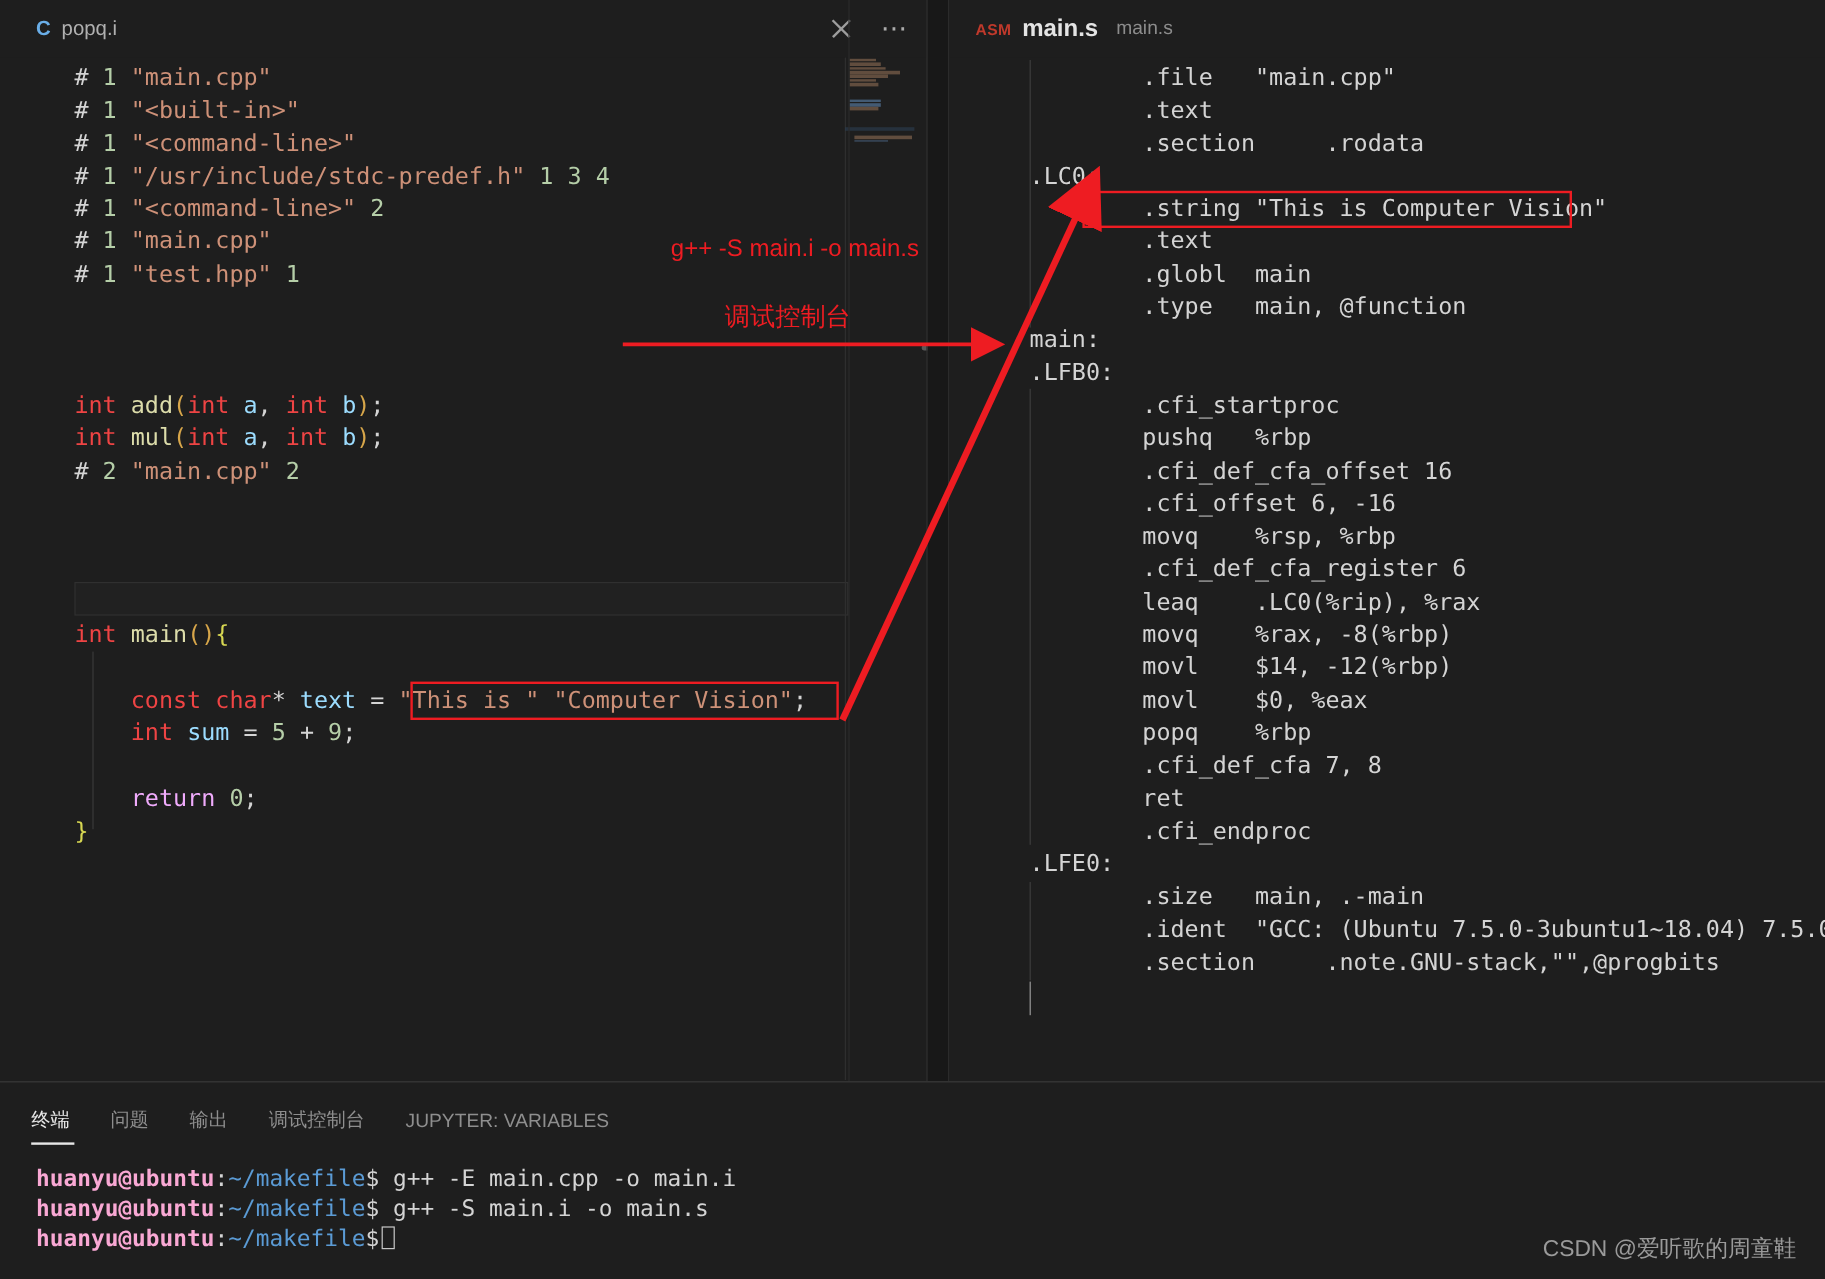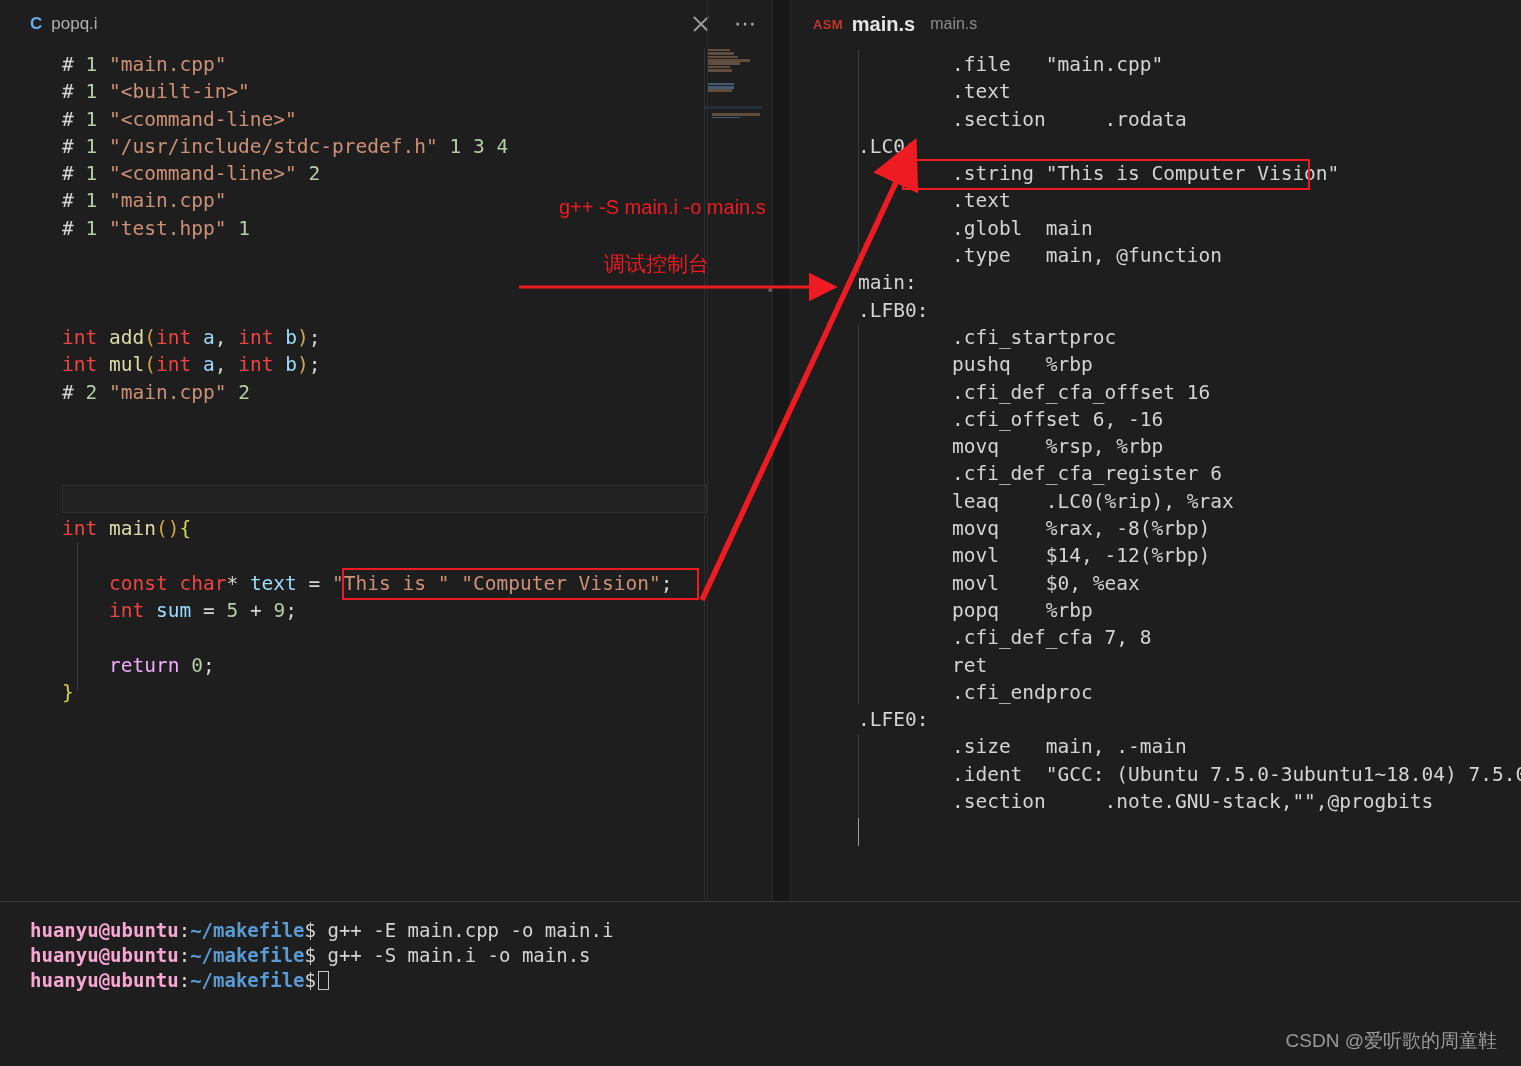--- a/index.html
+++ b/index.html
@@ -171,21 +171,21 @@
     content: ""; position: absolute; left: 0; bottom: 0;
     width: 36px; height: 2px; background: #e7e7e7;
   }
   .term {
     padding: 16px 0 0 30px;
     font-family: "DejaVu Sans Mono", "Liberation Mono", monospace;
     font-size: 19px; line-height: 25px; white-space: pre;
   }
   .t-user { color: #f9a8d4; font-weight: bold; }
   .t-colon { color: #d4d4d4; }
-  .t-path { color: #5b9bd5; font-weight: bold; }
+  .t-path { color: #5b9bd5; font-weight: normal; }
   .t-dollar { color: #d4d4d4; }
   .t-cmd { color: #d4d4d4; }
   .cursor-box {
     display: inline-block; width: 11px; height: 19px;
     border: 1.3px solid #c8c8c8; vertical-align: -3px; margin-left: 2px;
   }
 
   .watermark {
     position: absolute; right: 24px; bottom: 12px;
     color: #9a9a9a; font-size: 19px;
@@ -279,17 +279,24 @@
         <path d="M0,0 L9,4.5 L0,9 z" fill="#ee1c22"></path>
       </marker>
     </defs>
 
     <line x1="519" y1="287" x2="812" y2="287" stroke="#ee1c22" stroke-width="3.2" marker-end="url(#ah)"></line>
 
     <line x1="702" y1="600" x2="898" y2="178" stroke="#ee1c22" stroke-width="5.5" marker-end="url(#ah)"></line>
   </svg>
 
   <div class="panel">
+    <div class="panel-tabs" id="panel-tabs">
+        <div class="ptab active">终端</div>
+        <div class="ptab">问题</div>
+        <div class="ptab">输出</div>
+        <div class="ptab">调试控制台</div>
+        <div class="ptab">JUPYTER: VARIABLES</div>
+      </div>
     <div class="term" id="terminal"><div><span class="t-user">huanyu@ubuntu</span><span class="t-colon">:</span><span class="t-path">~/makefile</span><span class="t-dollar">$</span><span class="t-cmd"> g++ -E main.cpp -o main.i</span></div><div><span class="t-user">huanyu@ubuntu</span><span class="t-colon">:</span><span class="t-path">~/makefile</span><span class="t-dollar">$</span><span class="t-cmd"> g++ -S main.i -o main.s</span></div><div><span class="t-user">huanyu@ubuntu</span><span class="t-colon">:</span><span class="t-path">~/makefile</span><span class="t-dollar">$</span><span class="t-cmd"></span><span class="cursor-box"></span></div></div>
   </div>
 
   <div class="watermark">CSDN @爱听歌的周童鞋</div>
 </div>
 
 </body></html>

